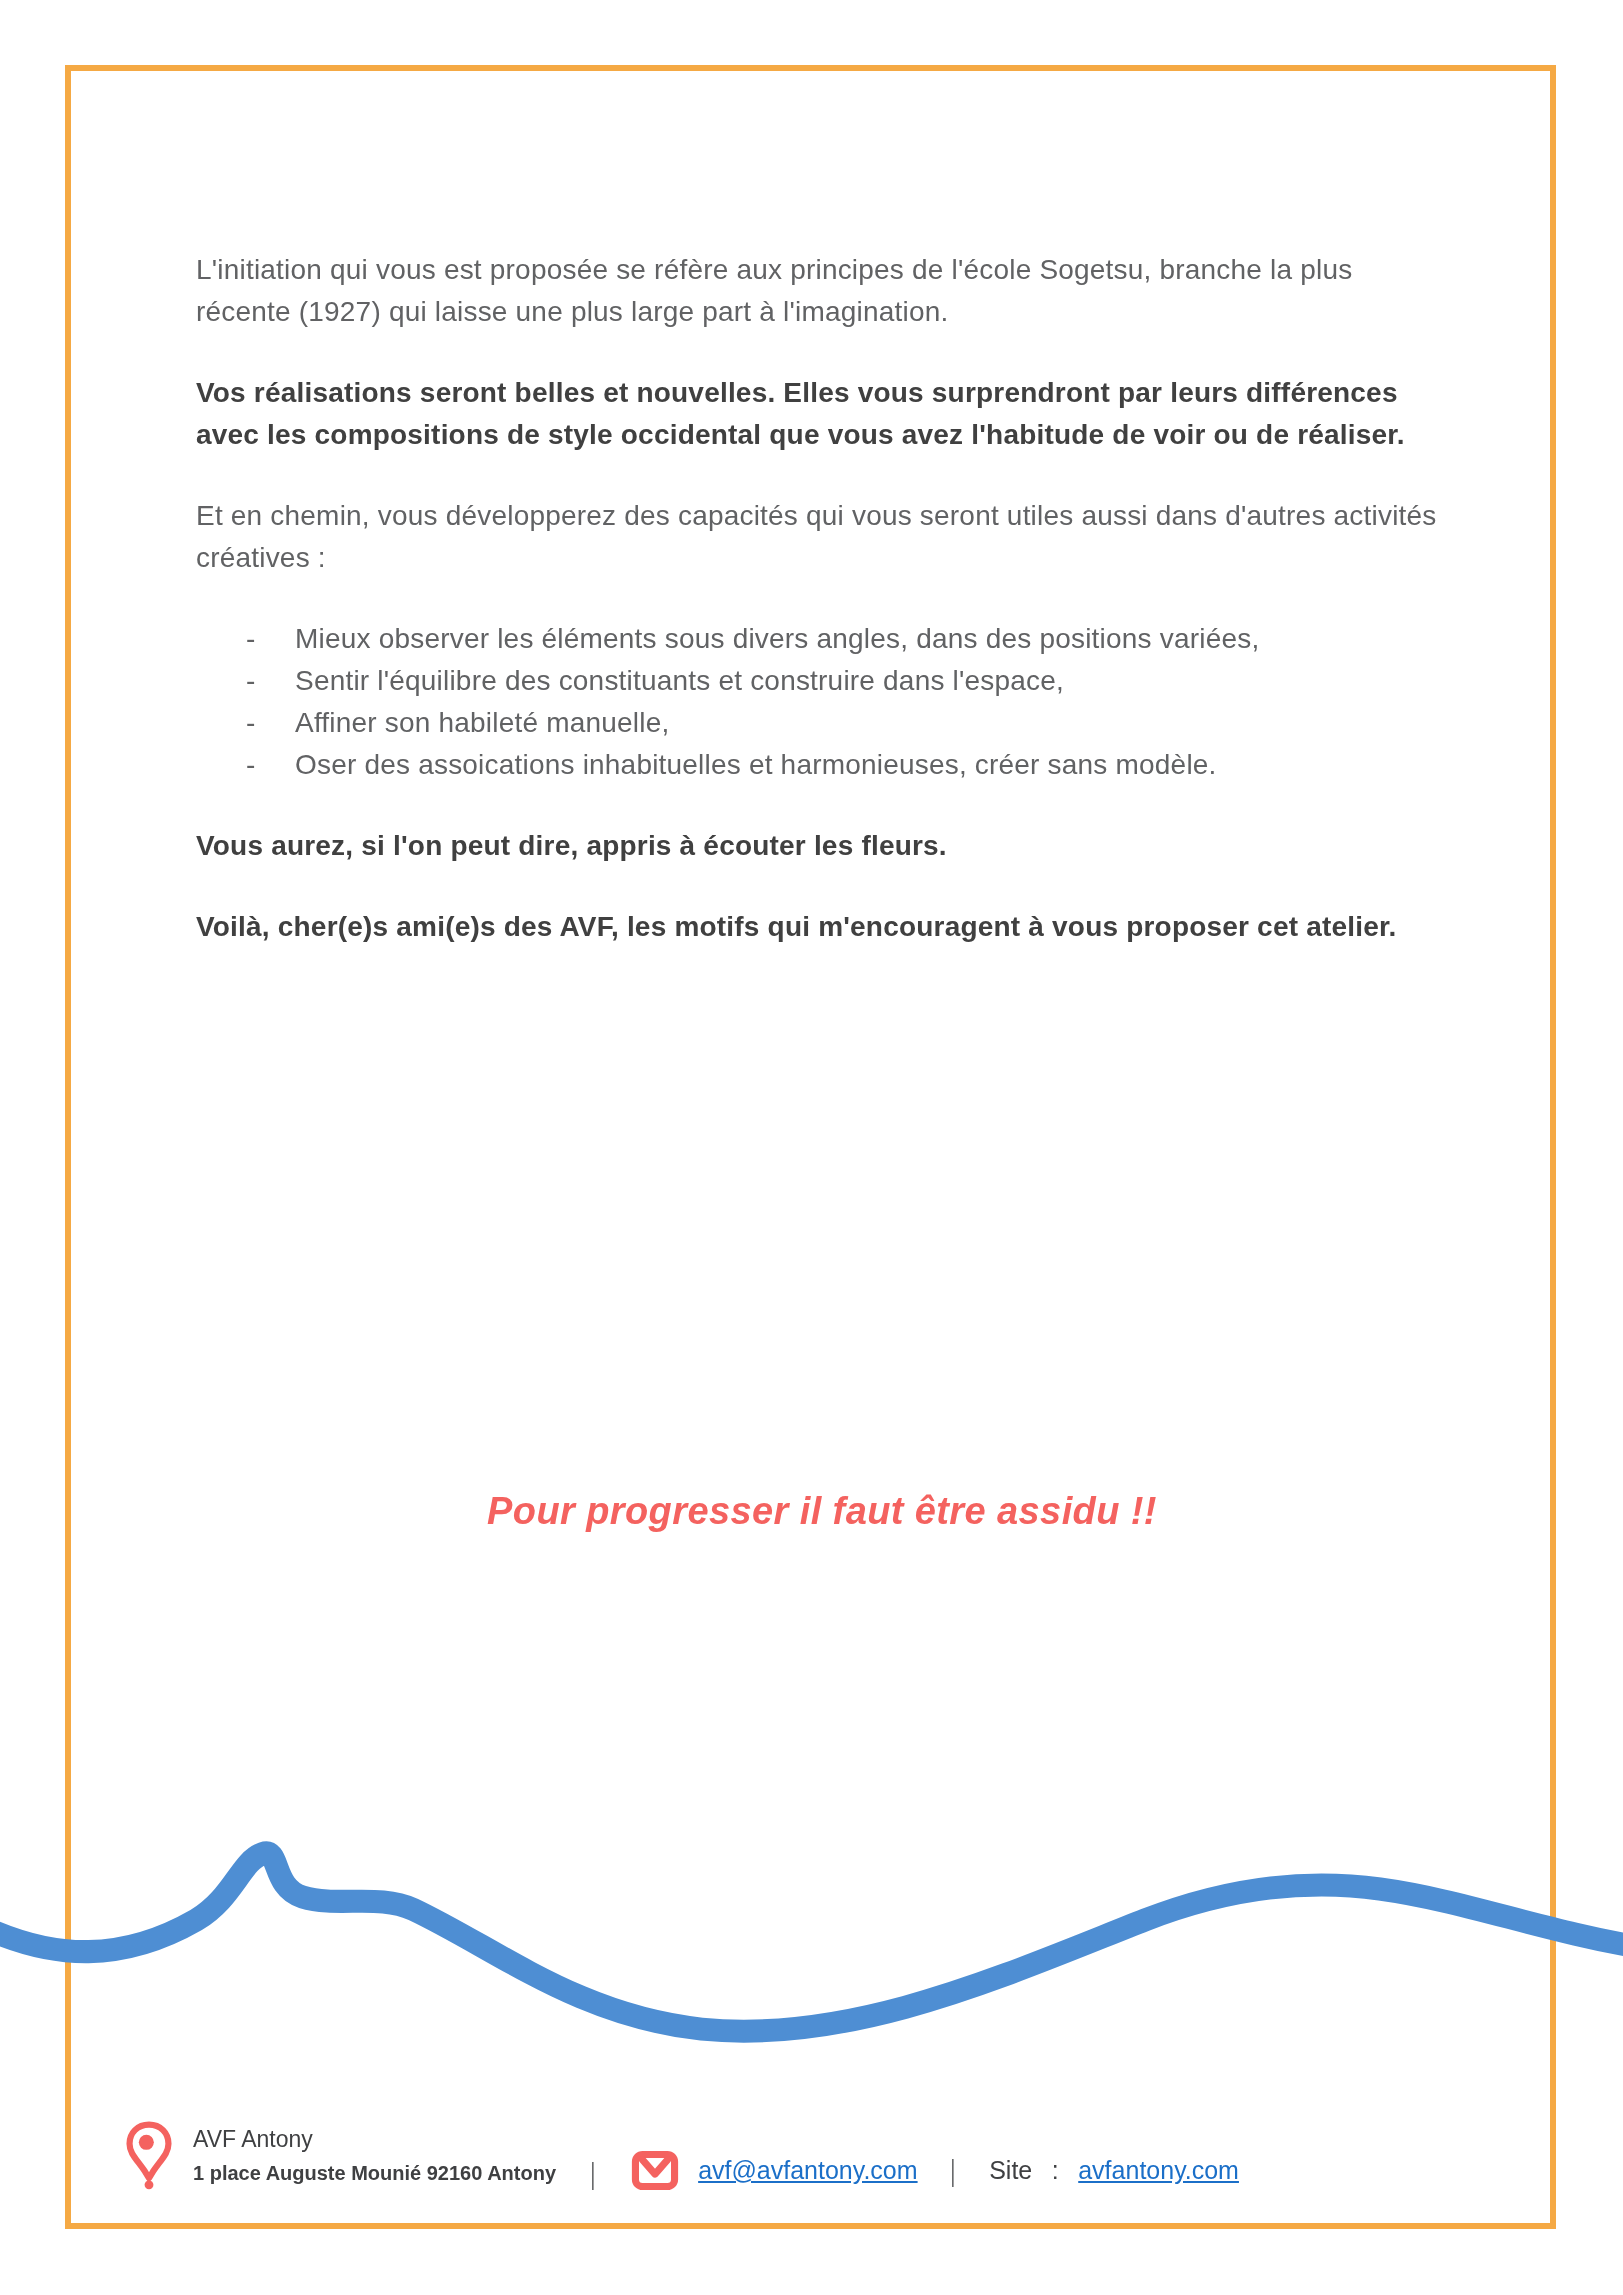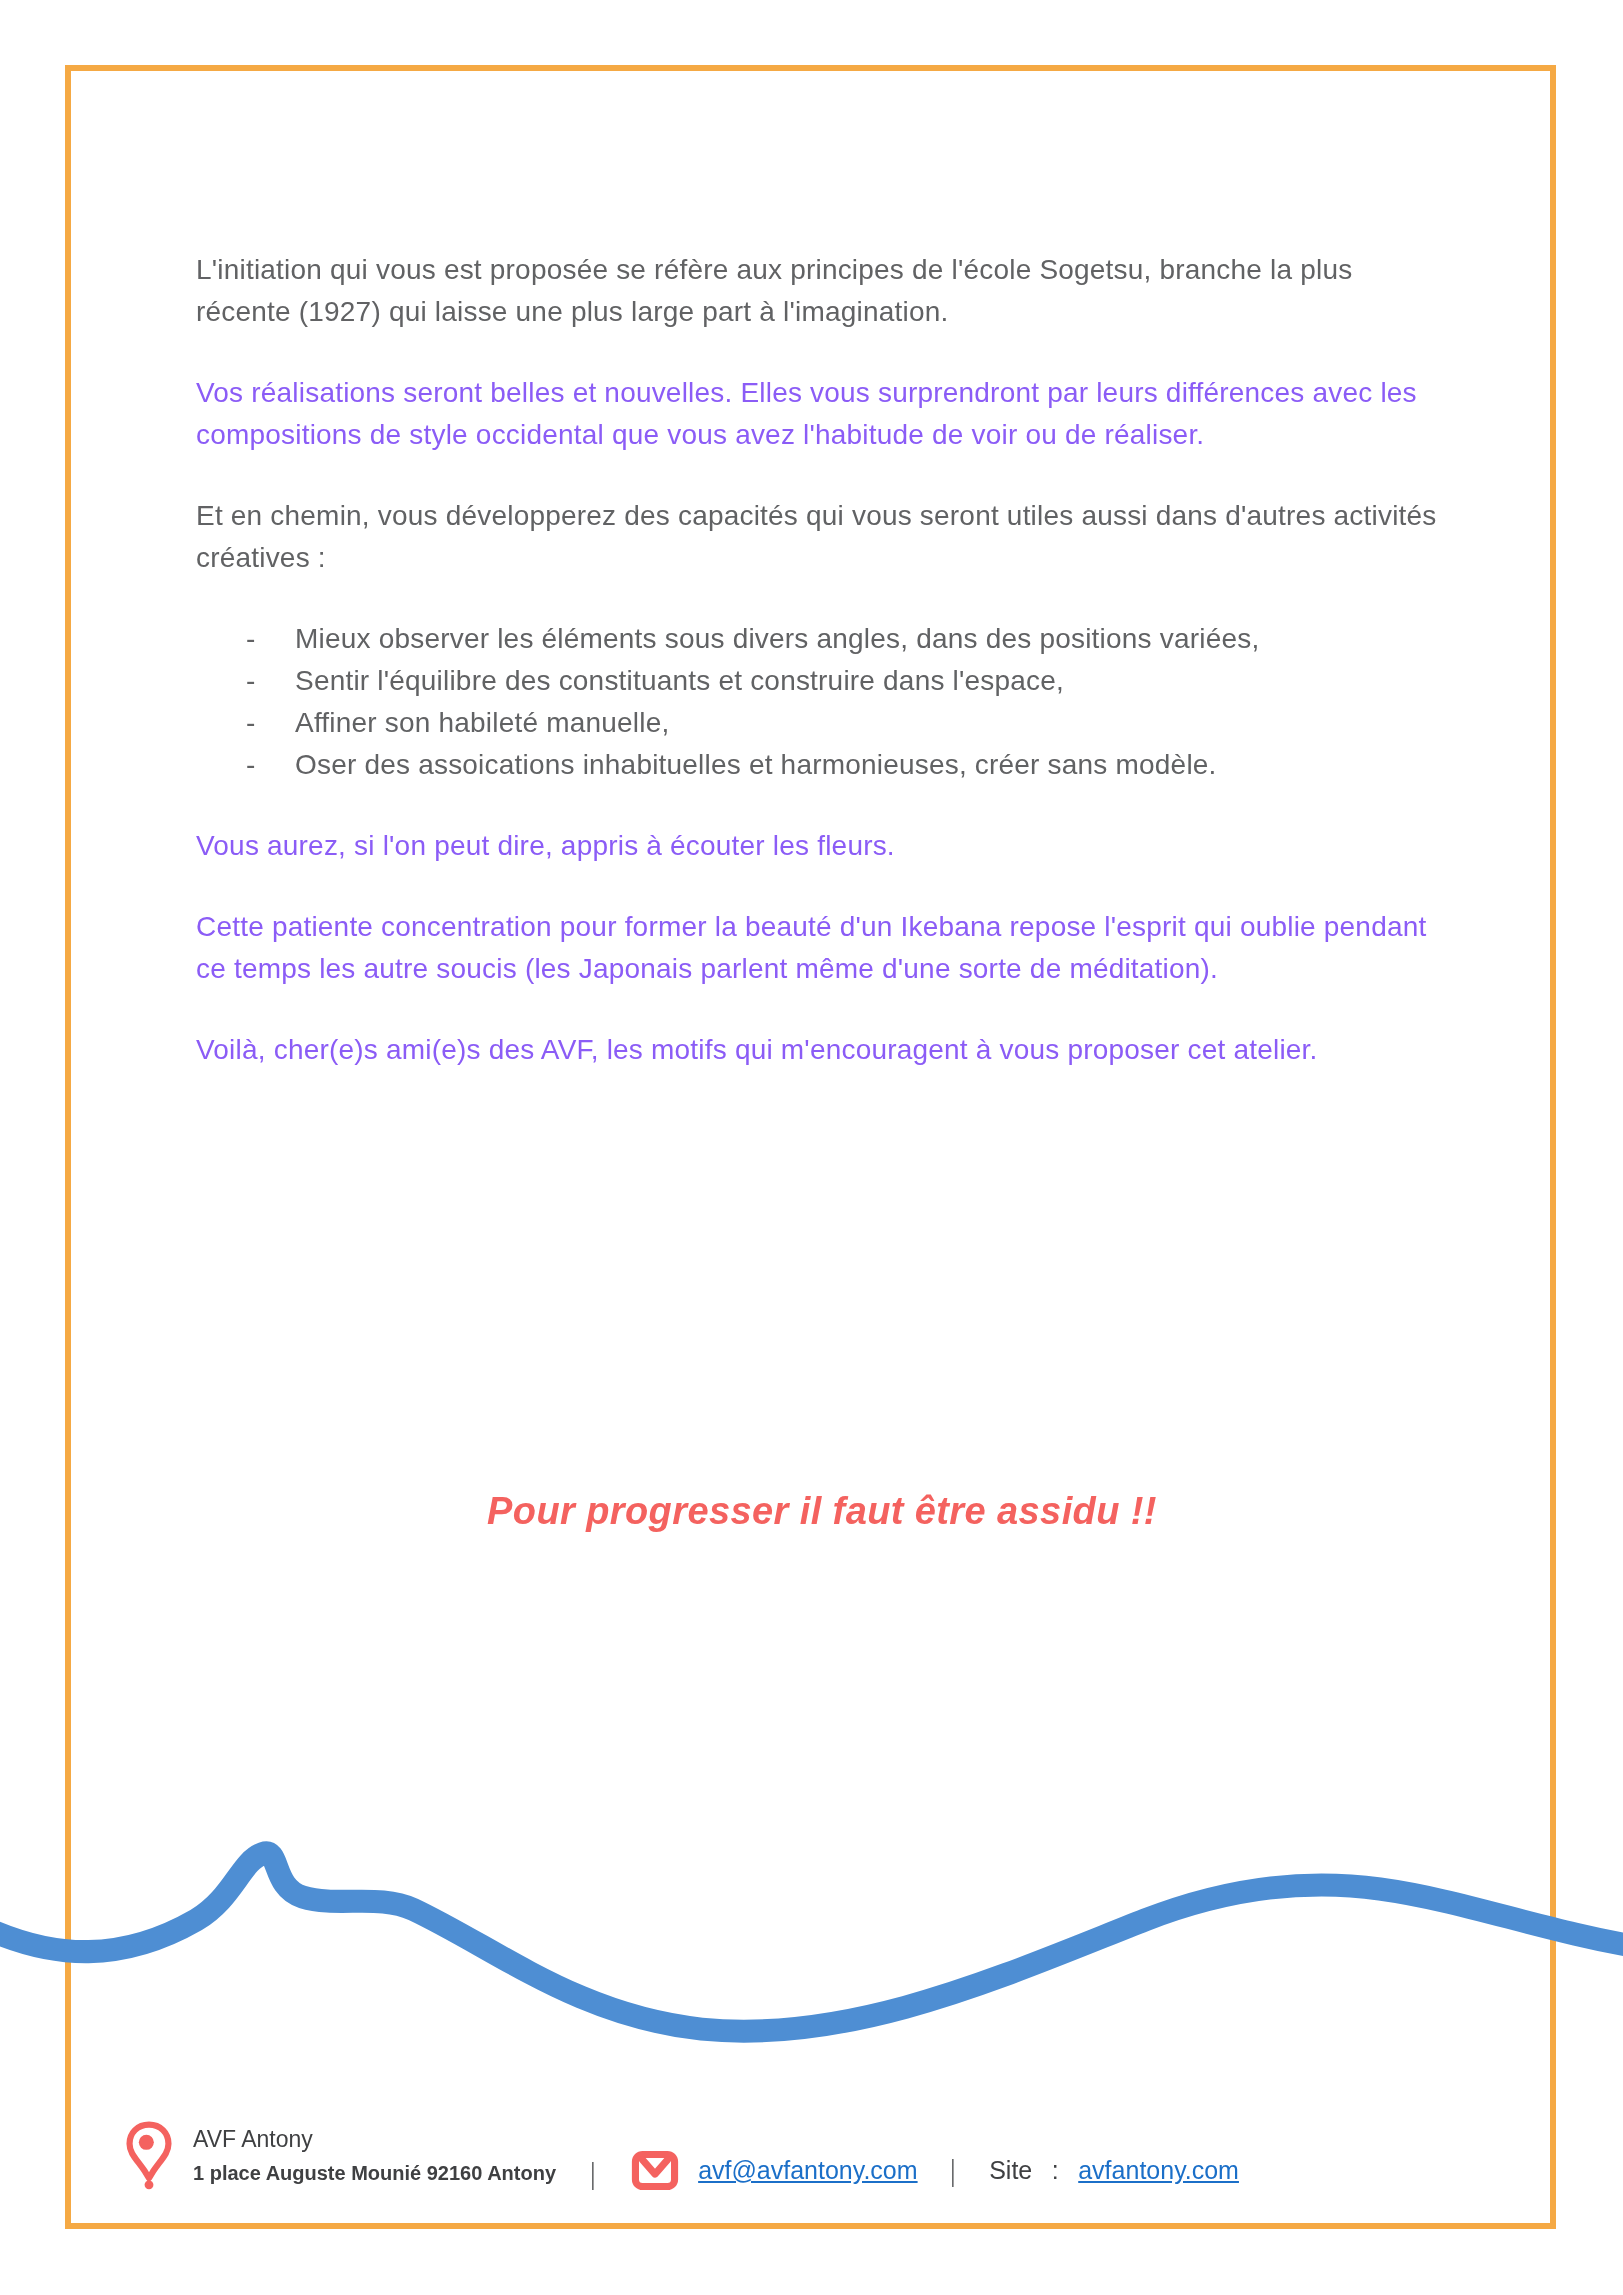--- a/index.html
+++ b/index.html
@@ -20,21 +20,21 @@
     position:absolute;
     left:196px;top:233px;
     width:1252px;
     color:#5E5F61;
     font-size:28px;
     line-height:42px;
     letter-spacing:0.2px;
   }
   .para{margin:16px 0 39px 0;}
   .light{font-weight:400;color:#616264;}
-  .medium{font-weight:400;color:#8b5cf6;}
+  .medium{font-weight:700;color:#404040;}
   .bullets{
     list-style:none;
     margin:39px 0 39px 0;
     padding:0;
   }
   .bullets li{
     position:relative;
     padding-left:99px;
     font-weight:400;color:#616264;
   }
@@ -122,21 +122,20 @@
         <span class="dash">-</span>
         <span>Affiner son habileté manuelle,</span>
       </li>
       <li>
         <span class="dash">-</span>
         <span>Oser des assoications inhabituelles et harmonieuses, créer sans modèle.</span>
       </li>
     </ul>
 
     <p class="para medium">Vous aurez, si l'on peut dire, appris à écouter les fleurs.</p>
-    <p class="para medium">Cette patiente concentration pour former la beauté d'un Ikebana repose l'esprit qui oublie pendant ce temps les autre soucis (les Japonais parlent même d'une sorte de méditation).</p>
     <p class="para medium">Voilà, cher(e)s ami(e)s des AVF, les motifs qui m'encouragent à vous proposer cet atelier.</p>
   </div>
 
   <div class="slogan">Pour progresser il faut être assidu !!</div>
 
   <svg class="wave" viewBox="0 0 1828 300" xmlns="http://www.w3.org/2000/svg" aria-hidden="true">
     <path d="M -30 135
              C 60 180, 140 178, 220 132
              C 262 107, 270 66, 295 57
              C 315 50, 305 95, 340 106

